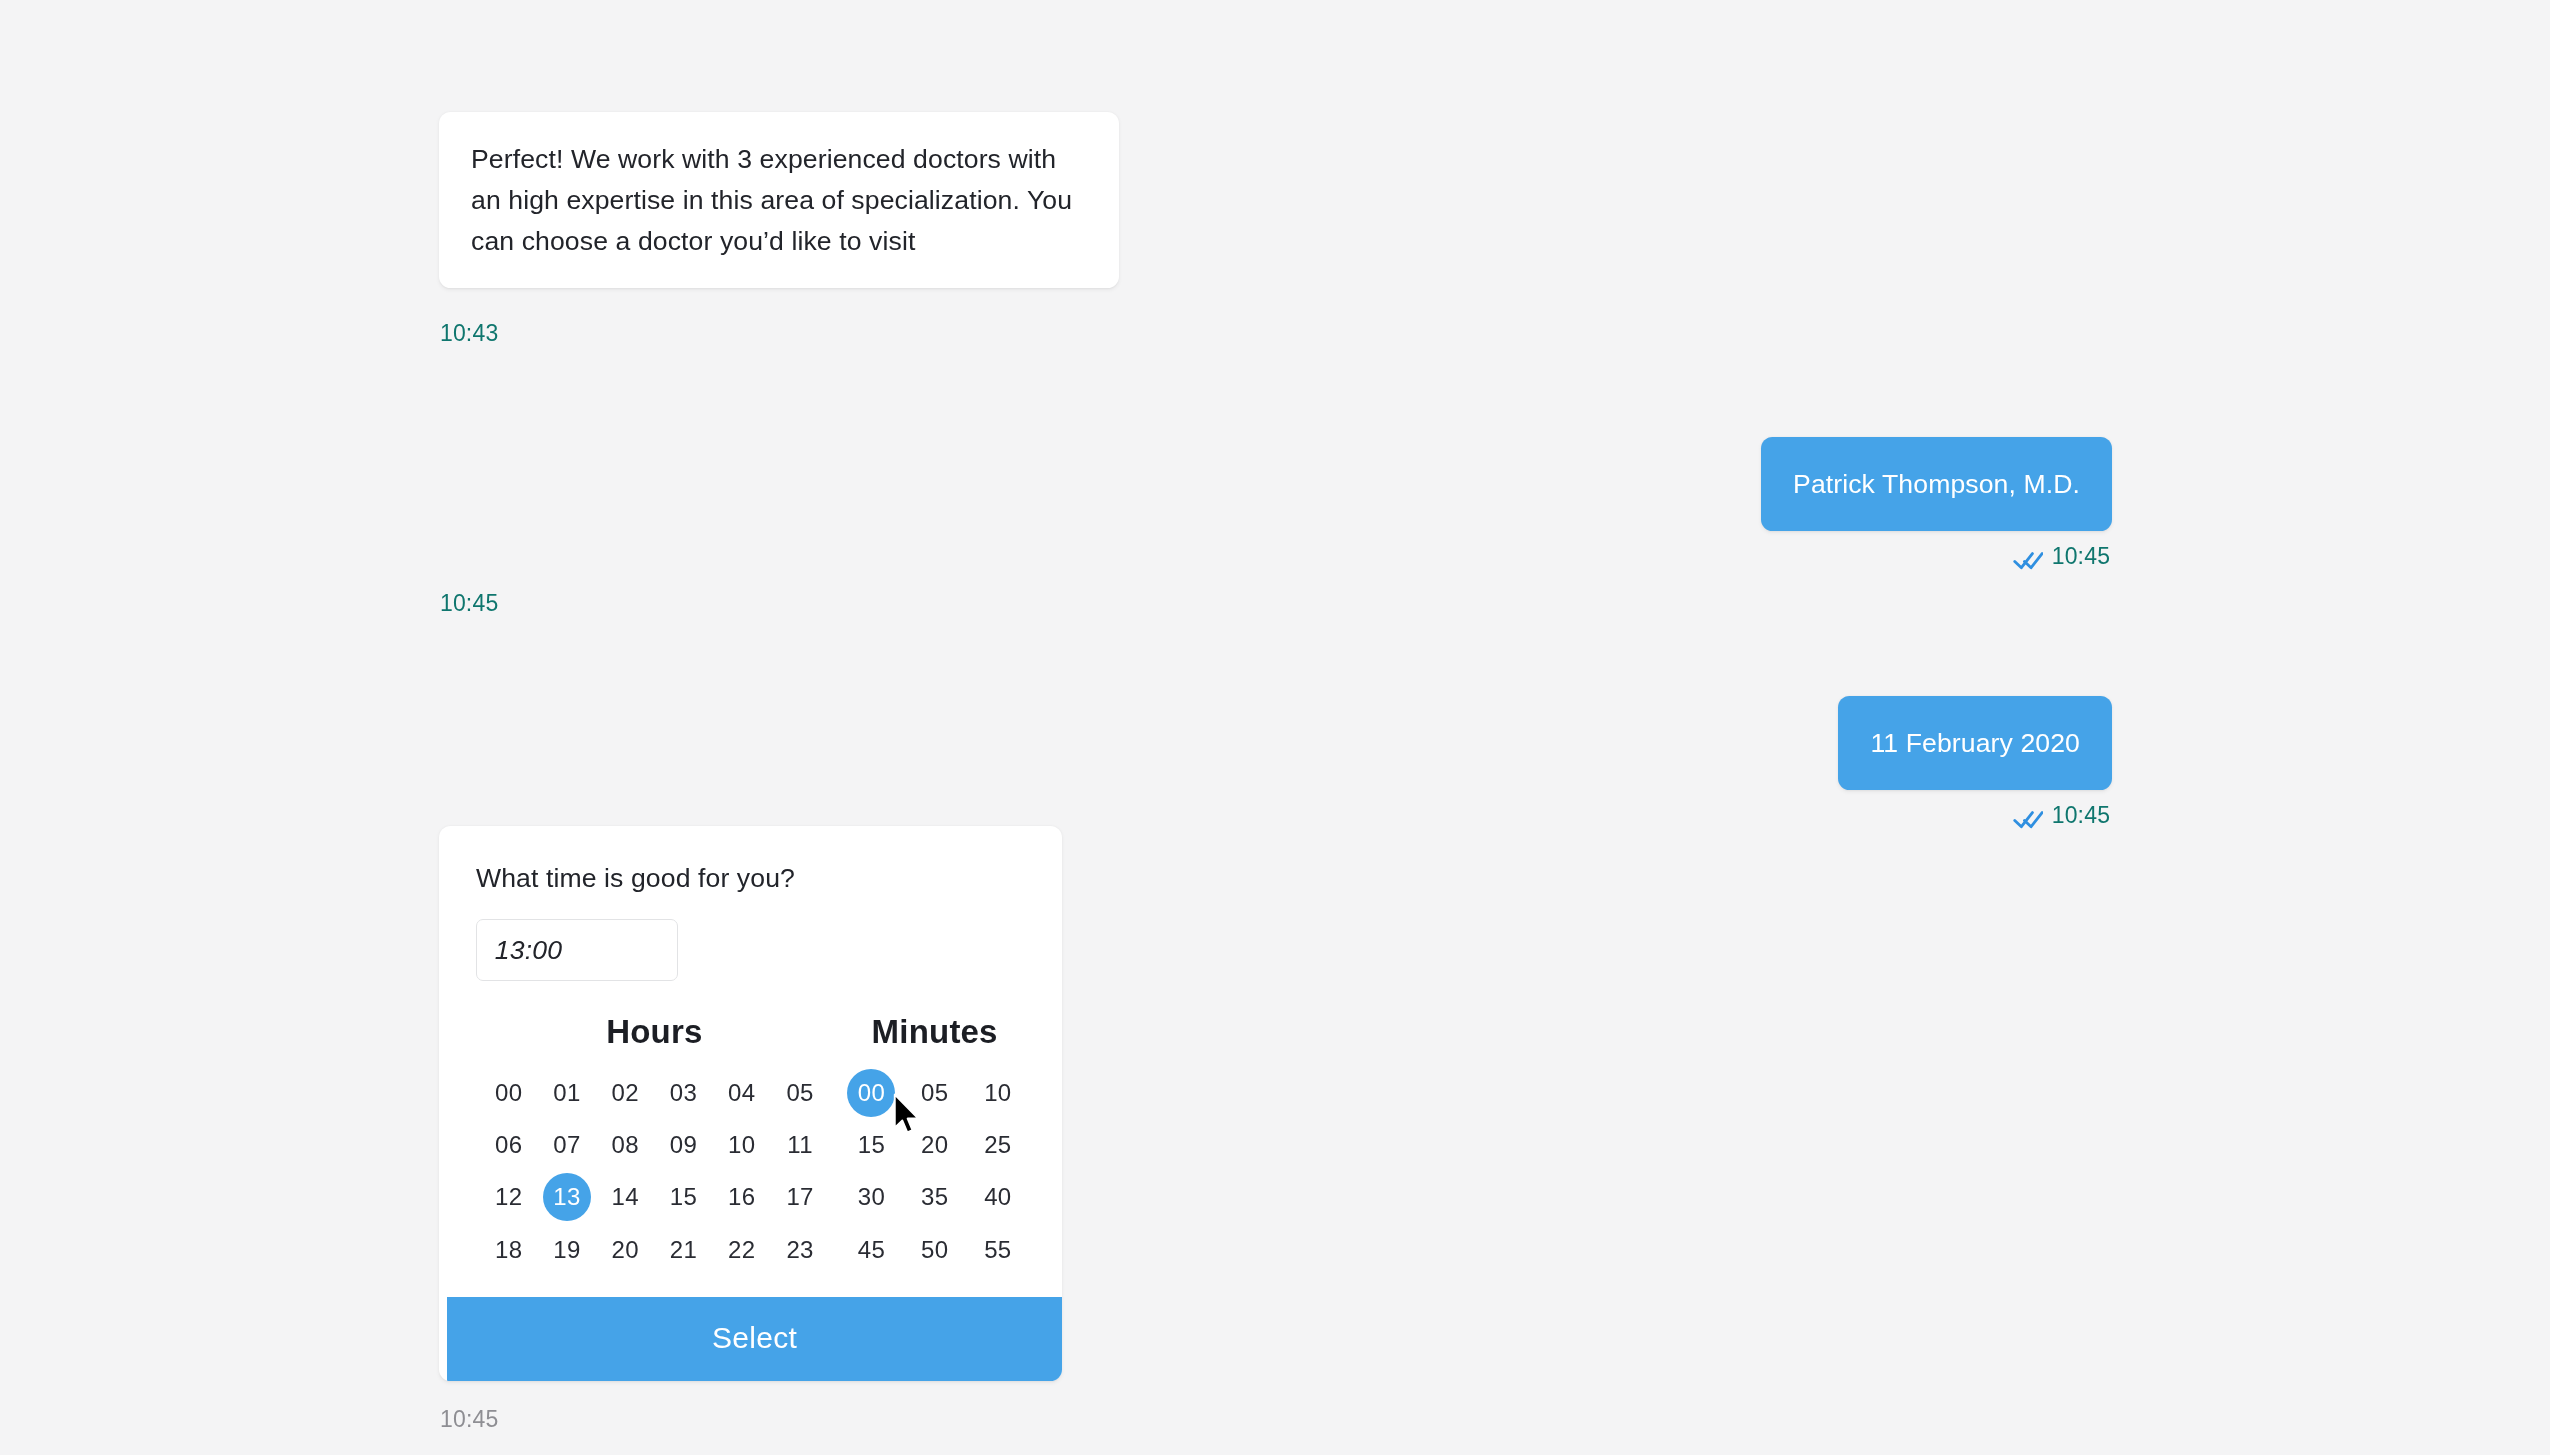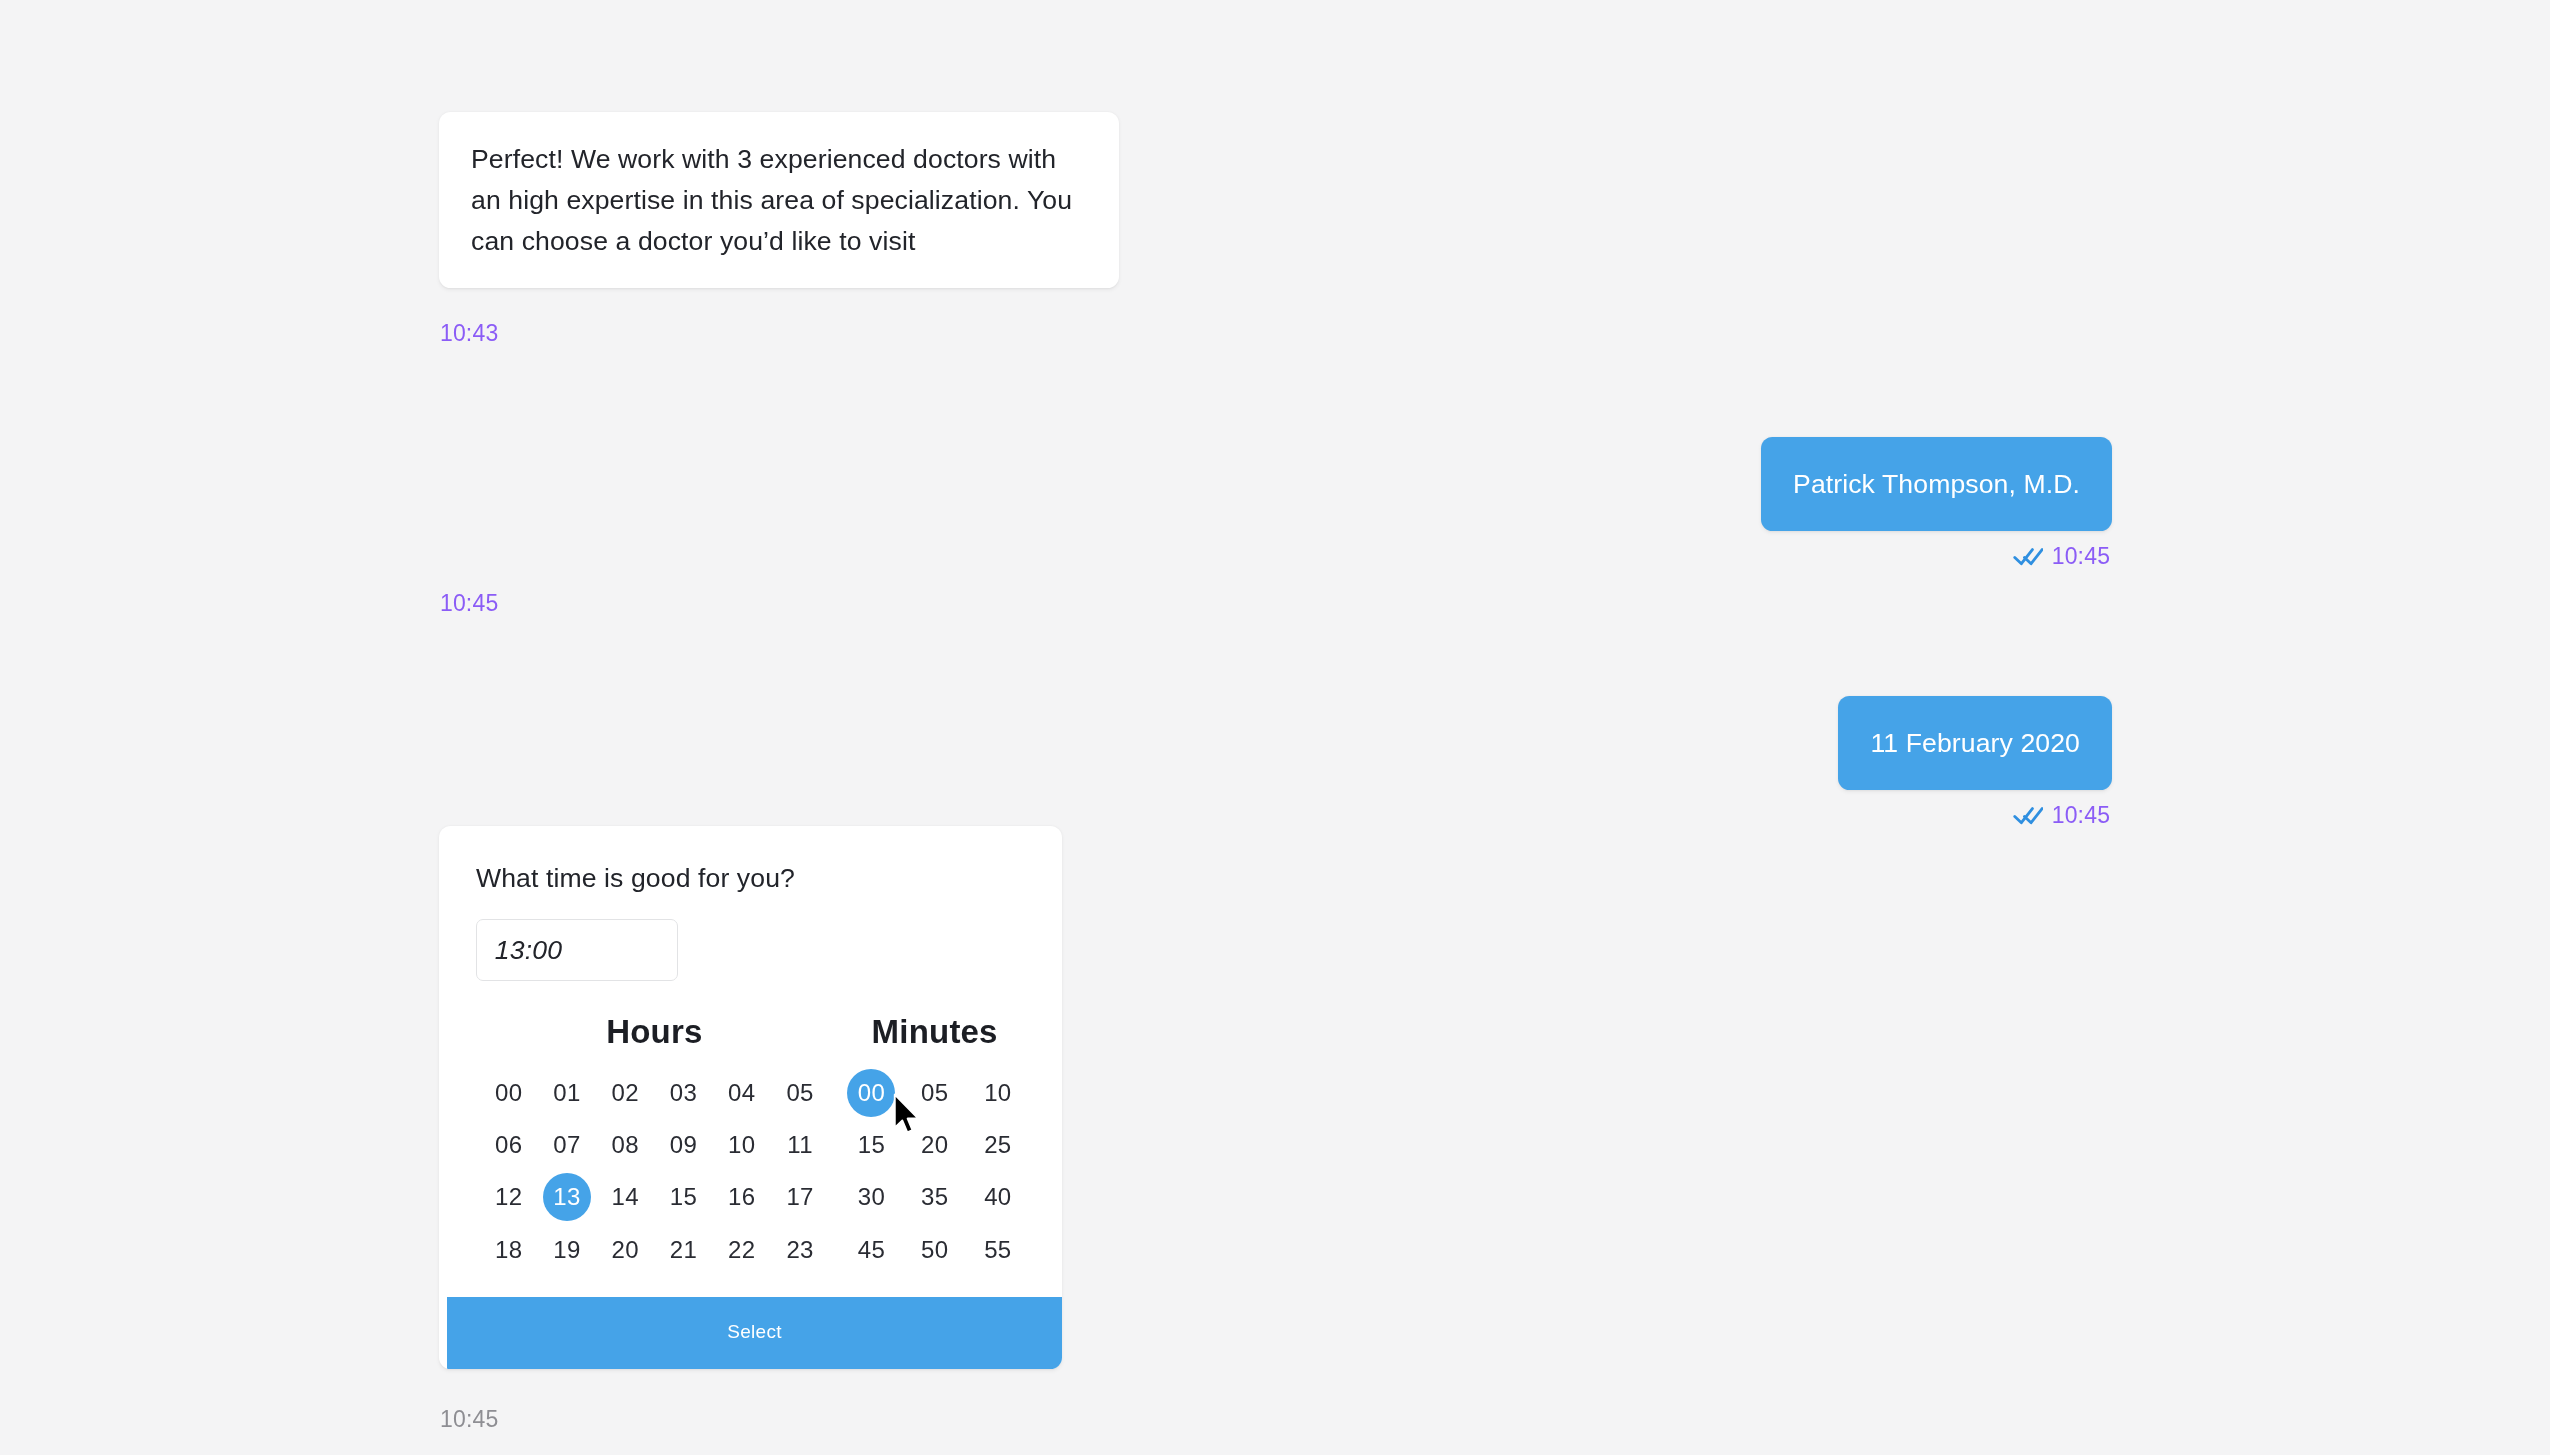--- a/index.html
+++ b/index.html
@@ -43,25 +43,25 @@
   }
 
   .bubble.user {
     background: #45a3e8;
     color: #ffffff;
     box-shadow: 0 1.8px 4.4px rgba(0,0,0,0.055), 0 0.9px 1.8px rgba(0,0,0,0.04);
   }
 
   .meta {
     display: flex;
-    align-items: center;
+    align-items: flex-end;
     gap: 8.9px;
     margin-top: 11.5px;
     font-size: 23px;
-    color: #8b5cf6;
+    color: #0f766e;
     letter-spacing: 0.2px;
   }
   .row.left  .meta { padding-left: 0.9px; }
   .row.right .meta { padding-right: 1.8px; }
 
   .readmark { display: block; width: 30px; height: 19.5px; flex: 0 0 auto; }
 
   
   #time-picker-card {
     position: absolute;
@@ -138,21 +138,21 @@
     background: #45a3e8;
     color: #ffffff;
   }
 
   .select-button {
     display: block;
     width: 100%;
     border: 0;
     background: #45a3e8;
     color: #ffffff;
-    font-size: 19px;
+    font-size: 30px;
     font-family: "Liberation Sans", "DejaVu Sans", sans-serif;
     padding: 24px 0 26px 0;
     cursor: pointer;
     letter-spacing: 0.3px;
   }
 
   #picker-timestamp {
     position: absolute;
     left: 440px;
     top: 1406px;

